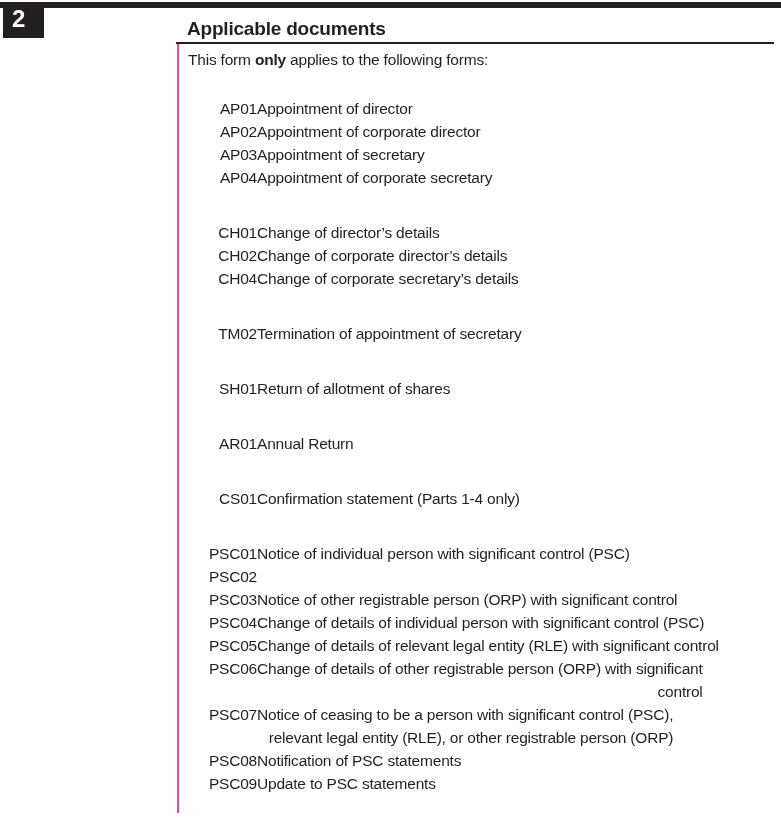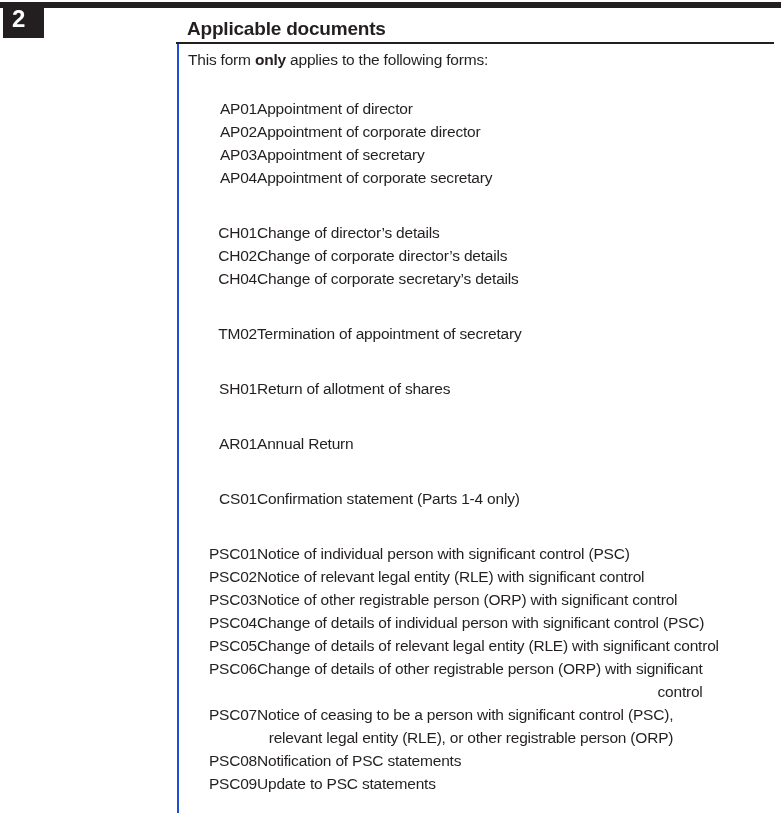--- a/index.html
+++ b/index.html
@@ -54,21 +54,21 @@
     width: 598px;
     height: 2px;
     background: #231f20;
   }
   .content-box {
     position: absolute;
     left: 177px;
     top: 44px;
     width: 601px;
     height: 769px;
-    border-left: 2px solid #1d4ed8;
+    border-left: 2px solid #ec4899;
     padding: 4px 0 0 9px;
     box-sizing: border-box;
   }
   .intro {
     margin: 0 0 26px 0;
     font-size: 15.5px;
     line-height: 23px;
     letter-spacing: -0.2px;
     white-space: pre-wrap;
   }
@@ -162,21 +162,20 @@
     <span class="form-desc">Confirmation statement (Parts 1-4 only)</span>
   </div>
       </div>
       <div class="group">
         <div class="form-row">
     <span class="form-code">PSC01</span>
     <span class="form-desc">Notice of individual person with significant control (PSC)</span>
   </div>
         <div class="form-row">
     <span class="form-code">PSC02</span>
-    <span class="form-desc">Notice of relevant legal entity (RLE) with significant control</span>
   </div>
         <div class="form-row">
     <span class="form-code">PSC03</span>
     <span class="form-desc">Notice of other registrable person (ORP) with significant control</span>
   </div>
         <div class="form-row">
     <span class="form-code">PSC04</span>
     <span class="form-desc">Change of details of individual person with significant control (PSC)</span>
   </div>
         <div class="form-row">

